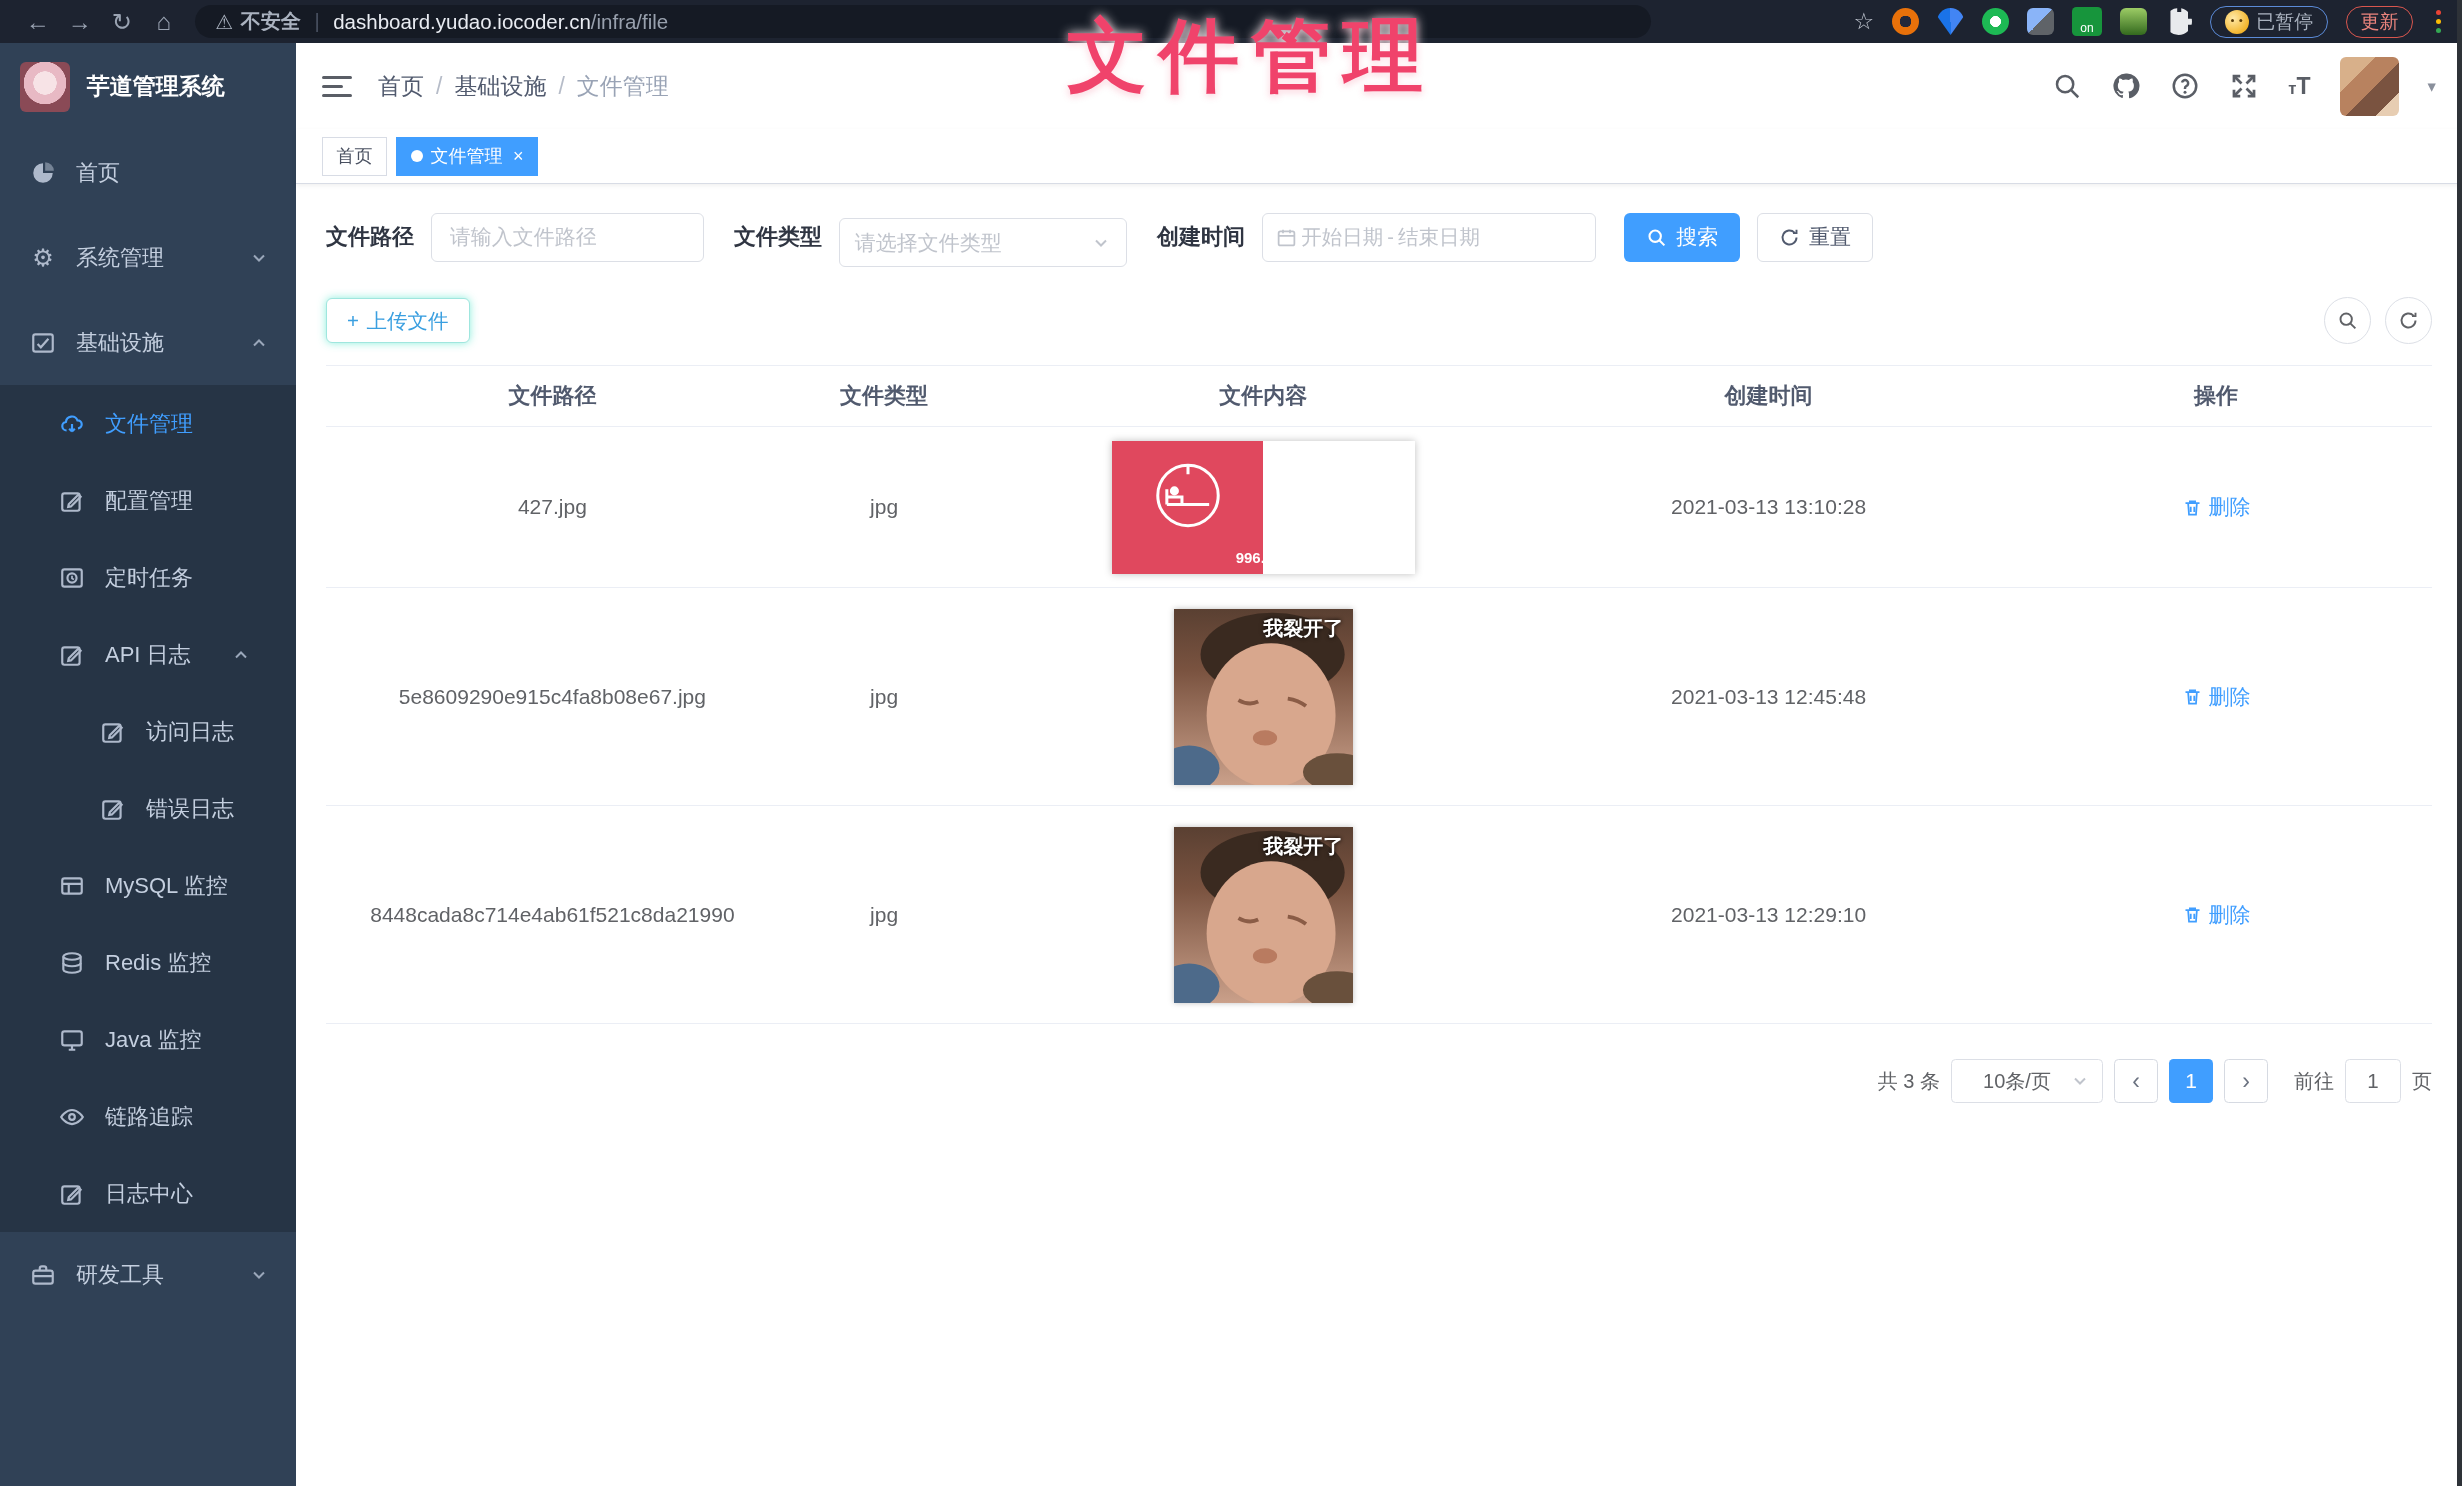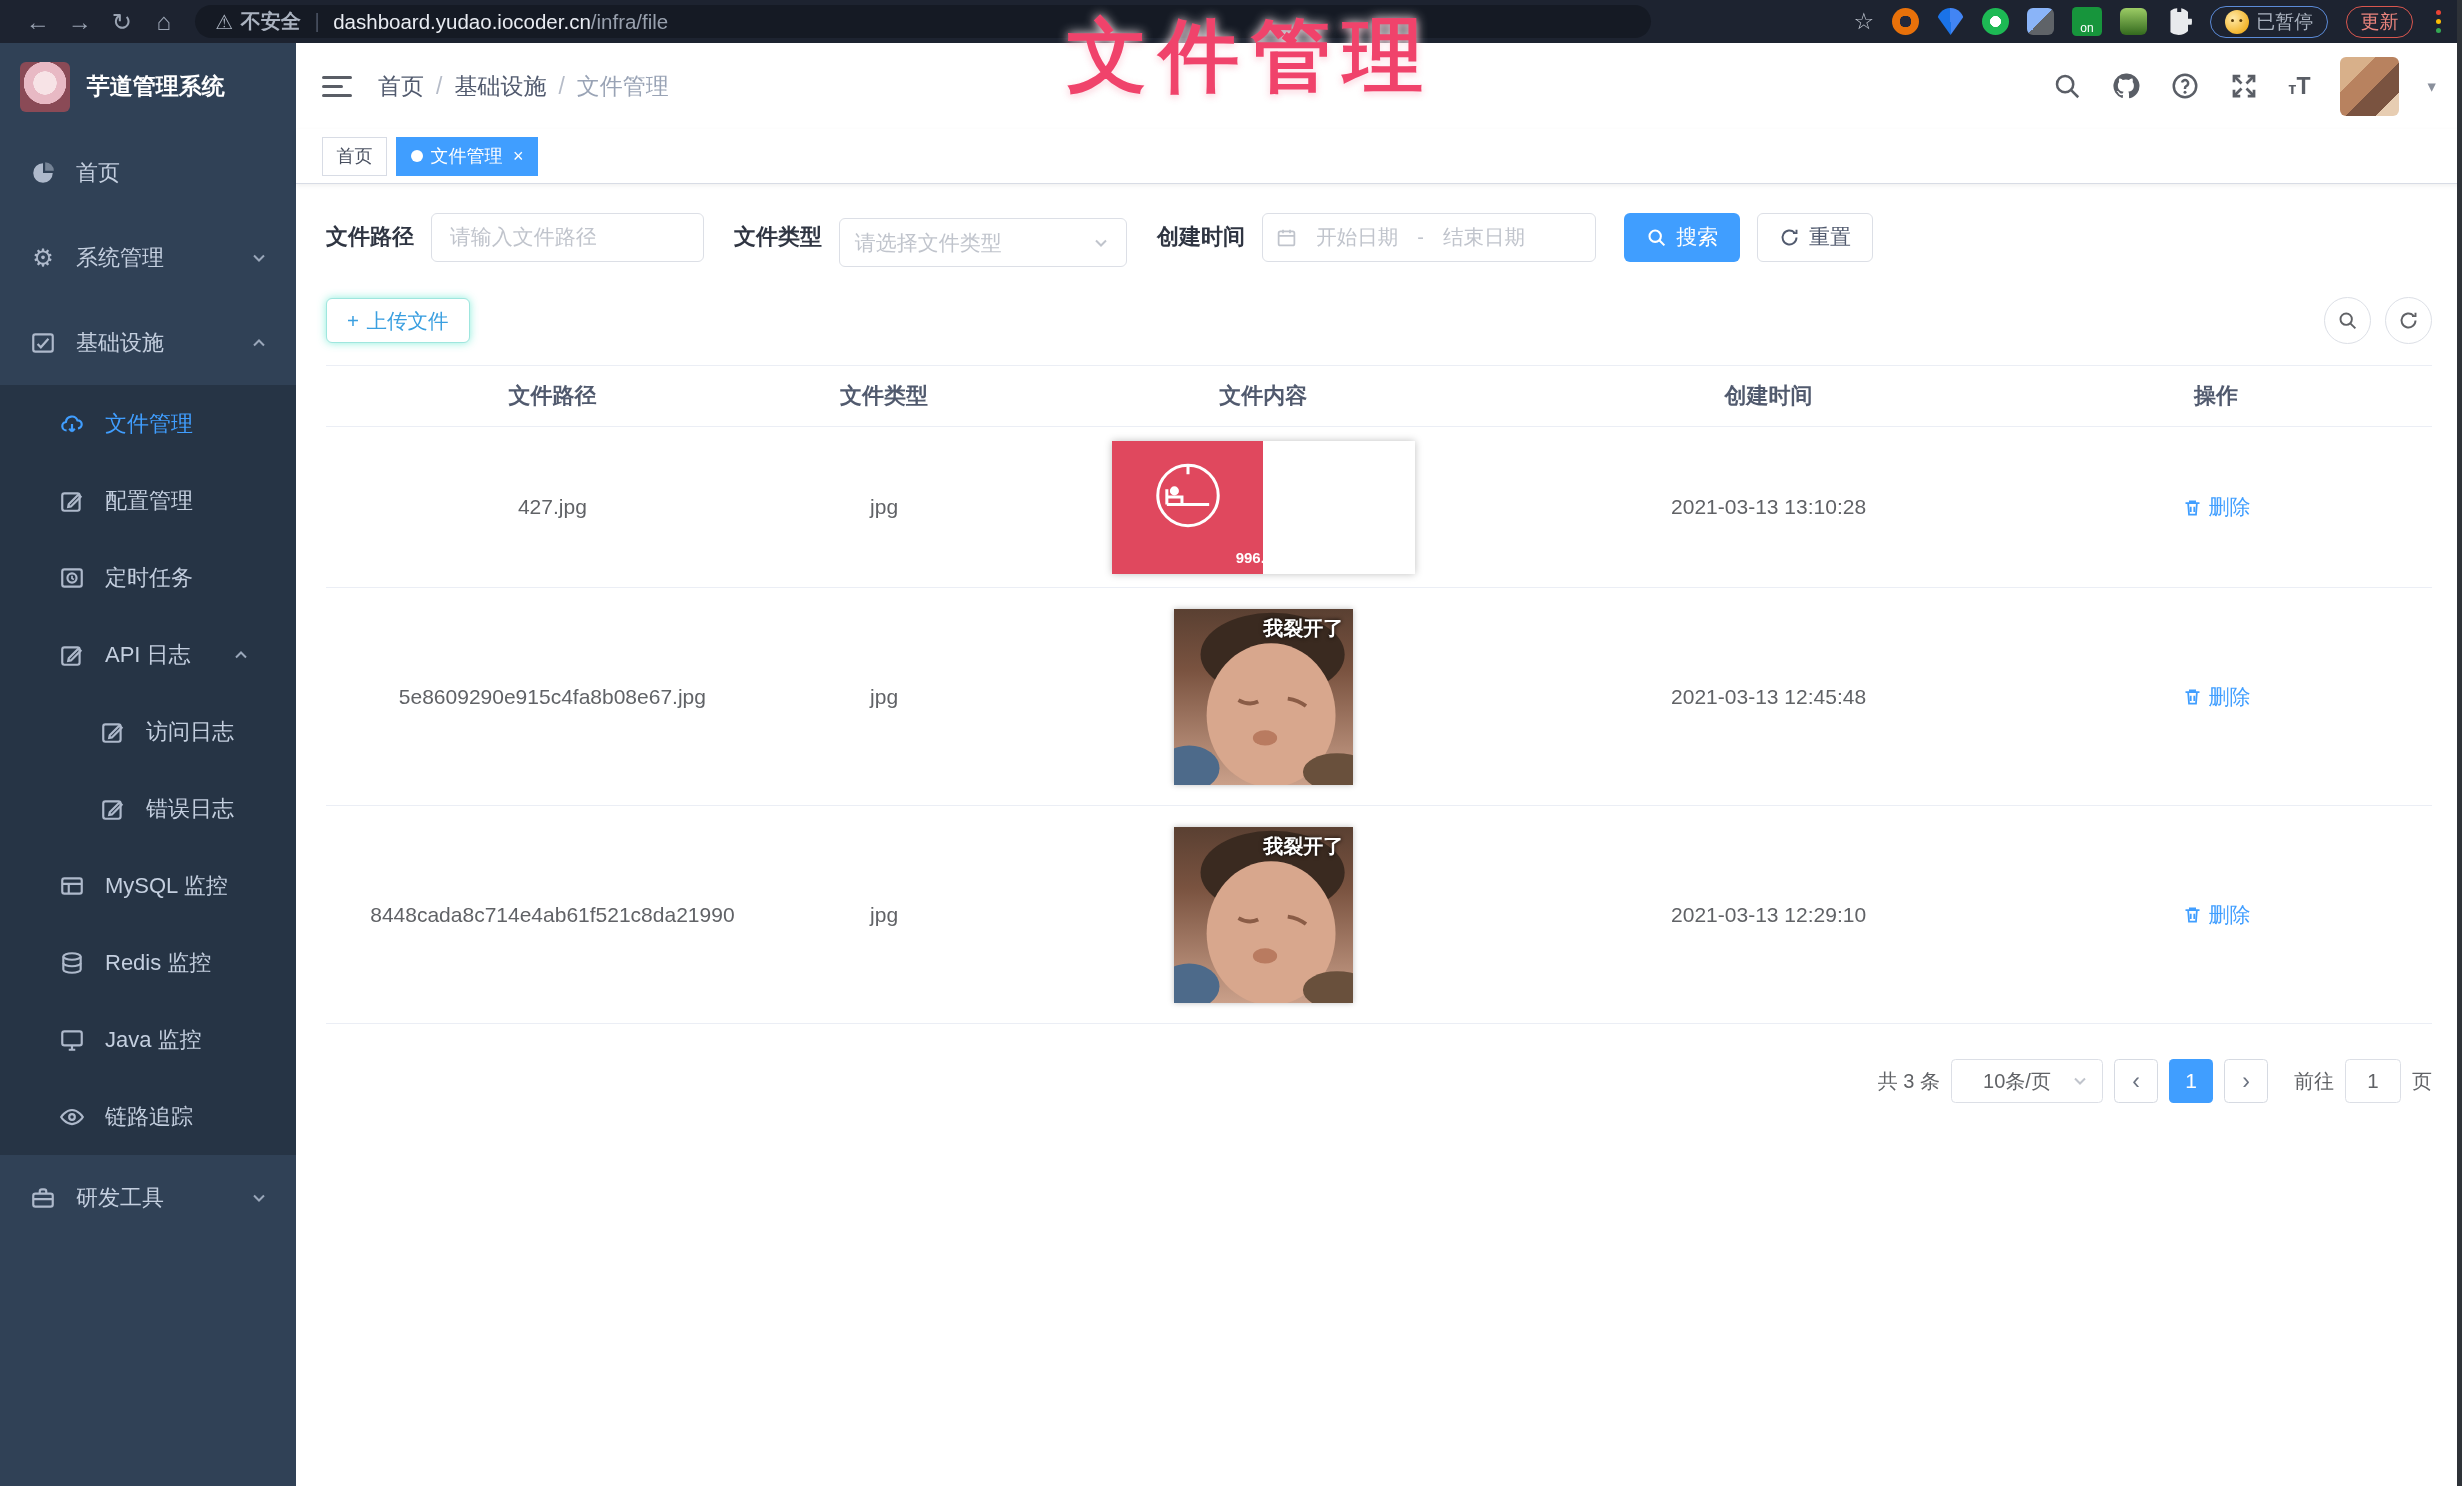--- a/index.html
+++ b/index.html
@@ -74,21 +74,21 @@
   .tag .x { font-size:18px; margin-left:3px; }
 
   .content { padding:23px 30px 0 30px; flex:1; }
 
   .filter-row { display:flex; align-items:center; gap:16.7px; }
   .f-label { font-size:22px; font-weight:700; color:#2f3542; white-space:nowrap; }
   .f-input { width:273px; height:49px; border:1.5px solid #dcdfe6; border-radius:6px; padding:0 18px; font-size:21px; color:#606266; outline:none; font-family:inherit; }
   .f-input::placeholder { color:#c0c4cc; }
   .f-select { width:288px; height:49px; border:1.5px solid #dcdfe6; border-radius:6px; display:flex; align-items:center; padding:0 15px; cursor:pointer;margin-top:11px; }
   .f-select .ph { color:#c0c4cc; font-size:21px; flex:1; }
-  .f-date { width:334px; height:49px; border:1.5px solid #dcdfe6; border-radius:6px; display:flex; align-items:center; gap:19px; padding:0 13.6px; cursor:pointer; }
+  .f-date { width:334px; height:49px; border:1.5px solid #dcdfe6; border-radius:6px; display:flex; align-items:center; gap:4px; padding:0 13.6px; cursor:pointer; }
   .f-date .ph { color:#c0c4cc; font-size:20.5px; }
   .f-date .dsep { color:#c0c4cc; font-size:20px; }
   .btn { height:49px; border-radius:6px; display:flex; align-items:center; gap:9px; font-size:21px; padding:0 21px; cursor:pointer; border:1.5px solid transparent; }
   .btn-primary { background:#409eff; color:#fff; margin-left:12px; }
   .btn-plain { background:#fff; color:#515a6e; border-color:#dcdfe6; }
   .ico20 { width:21px; height:21px; color:currentColor; }
 
   .toolbar-row { margin-top:30px; display:flex; align-items:center; }
   .btn-upload { height:45px; background:#fff; border:1.5px solid #9fe6de; color:#3a9fe0; border-radius:6px; font-size:20.5px;
     display:flex; align-items:center; gap:7.6px; padding:0 20px; cursor:pointer; box-shadow:0 0 9px rgba(120,235,214,.85); }
@@ -271,20 +271,27 @@
           </svg>
         <span class="lbl">Java 监控</span>
       </div>
       <div class="s-item">
         <svg class="mi" viewBox="0 0 24 24">
             <path d="M2 12s4-6.5 10-6.5S22 12 22 12s-4 6.5-10 6.5S2 12 2 12z" fill="none" stroke="currentColor" stroke-width="2"></path>
             <circle cx="12" cy="12" r="2.6" fill="none" stroke="currentColor" stroke-width="2"></circle>
           </svg>
         <span class="lbl">链路追踪</span>
       </div>
+      <div class="s-item">
+        <svg class="mi" viewBox="0 0 24 24">
+            <rect x="3" y="5" width="16" height="16" rx="2" fill="none" stroke="currentColor" stroke-width="2"></rect>
+            <path d="M9 15l9-9 2 2-9 9-2.5.5z" fill="none" stroke="currentColor" stroke-width="2"></path>
+          </svg>
+        <span class="lbl">日志中心</span>
+      </div>
     </div>
 
     <div class="m-item">
       <svg class="mi" viewBox="0 0 24 24">
           <rect x="3" y="8" width="18" height="12" rx="2" fill="none" stroke="currentColor" stroke-width="2"></rect>
           <path d="M9 8V6a2 2 0 0 1 2-2h2a2 2 0 0 1 2 2v2M3 13h18" fill="none" stroke="currentColor" stroke-width="2"></path>
         </svg>
       <span class="lbl">研发工具</span>
       <span class="sp"></span>
       <svg class="chev" viewBox="0 0 24 24">

